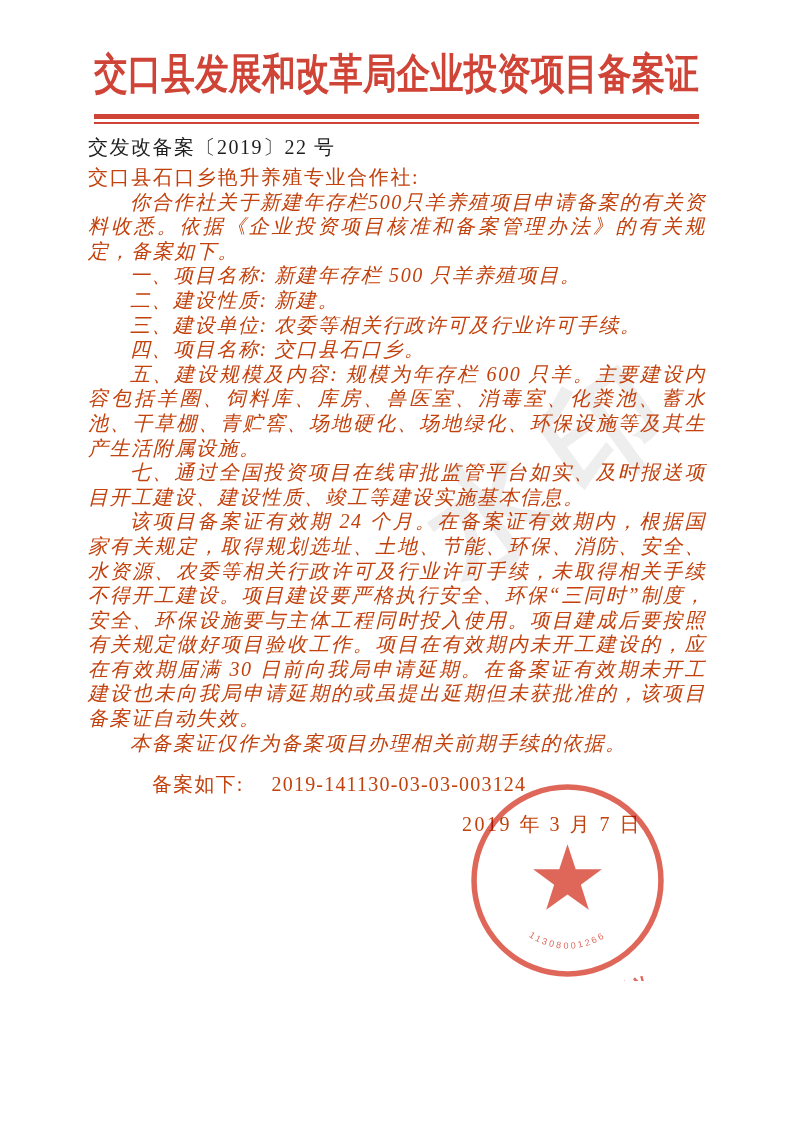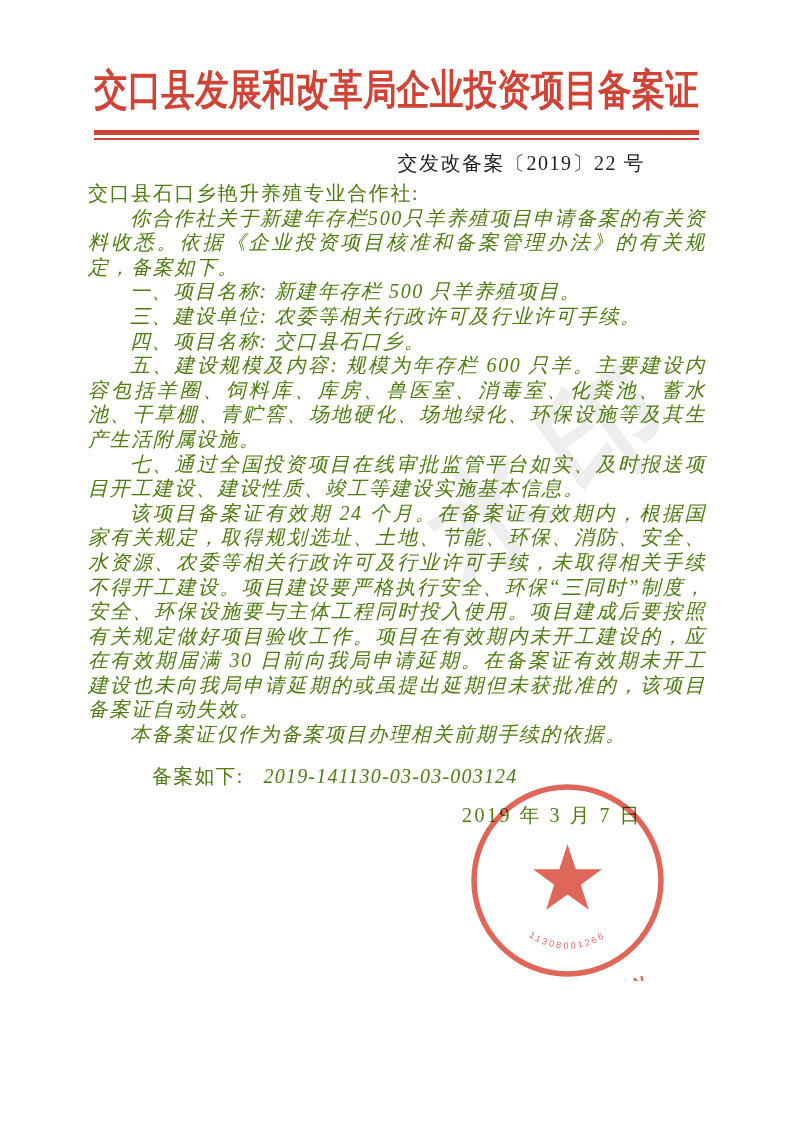--- a/index.html
+++ b/index.html
@@ -14,21 +14,21 @@
     margin: 0 auto;
     background: #ffffff;
     overflow: hidden;
     font-family: "Liberation Serif", "DejaVu Serif", serif;
     color: #262626;
   }
   
   .header {
     position: relative;
     z-index: 1;
-    padding-top: 64px;
+    padding-top: 48px;
   }
   .title {
     margin: 0;
     text-align: center;
     font-size: 42px;
     line-height: 52px;
     font-weight: bold;
     color: #cf4437;
     letter-spacing: 0px;
     transform: scaleX(0.80);
@@ -43,45 +43,45 @@
     background: #cf4437;
   }
   .rule-thin {
     margin-top: 3px;
     height: 2px;
     background: #cf4437;
   }
   .docnum {
     margin-top: 10px;
     padding: 0 148px 0 88px;
-    text-align: right;
+    text-align: left;
     font-size: 20px;
     letter-spacing: 1.5px;
     color: #1e1e1e;
   }
   
   .body {
     position: relative;
     z-index: 1;
     margin-top: 4px;
     padding: 0 87px 0 88px;
     font-size: 20px;
     line-height: 24.6px;
     letter-spacing: 1.6px;
     text-align: justify;
-    color: #4d7c0f;
+    color: #c2410c;
   }
   .body p { margin: 0; }
   .para { text-indent: 2.1em; font-style: italic; }
   .code-line {
     margin-top: 17px !important;
     padding-left: 64px;
     letter-spacing: 1.2px;
   }
-  .code-line .code-value { margin-left: 20px; font-style: italic; }
+  .code-line .code-value { margin-left: 28px; }
   .date-line {
     margin-top: 15px !important;
     padding-left: 374px;
     letter-spacing: 2.5px;
   }
   
   .watermark {
     position: absolute;
     z-index: 0;
     left: 440px;
@@ -120,20 +120,21 @@
       <div class="rule-thick"></div>
       <div class="rule-thin"></div>
     </div>
     <div class="docnum">交发改备案〔2019〕22 号</div>
   </div>
 
   <div class="body">
     <p class="salutation">交口县石口乡艳升养殖专业合作社:</p>
     <p class="para">你合作社关于新建年存栏500只羊养殖项目申请备案的有关资料收悉。依据《企业投资项目核准和备案管理办法》的有关规定，备案如下。</p>
     <p class="para">一、项目名称: 新建年存栏 500 只羊养殖项目。</p>
+    <p class="para">二、建设性质: 新建。</p>
     <p class="para">三、建设单位: 农委等相关行政许可及行业许可手续。</p>
     <p class="para">四、项目名称: 交口县石口乡。</p>
     <p class="para">五、建设规模及内容: 规模为年存栏 600 只羊。主要建设内容包括羊圈、饲料库、库房、兽医室、消毒室、化粪池、蓄水池、干草棚、青贮窖、场地硬化、场地绿化、环保设施等及其生产生活附属设施。</p>
     <p class="para">七、通过全国投资项目在线审批监管平台如实、及时报送项目开工建设、建设性质、竣工等建设实施基本信息。</p>
     <p class="para">该项目备案证有效期 24 个月。在备案证有效期内，根据国家有关规定，取得规划选址、土地、节能、环保、消防、安全、水资源、农委等相关行政许可及行业许可手续，未取得相关手续不得开工建设。项目建设要严格执行安全、环保“三同时”制度，安全、环保设施要与主体工程同时投入使用。项目建成后要按照有关规定做好项目验收工作。项目在有效期内未开工建设的，应在有效期届满 30 日前向我局申请延期。在备案证有效期未开工建设也未向我局申请延期的或虽提出延期但未获批准的，该项目备案证自动失效。</p>
     <p class="para">本备案证仅作为备案项目办理相关前期手续的依据。</p>
     <p class="code-line">
       <span>备案如下:</span><span class="code-value">2019-141130-03-03-003124</span>
     </p>
     <p class="date-line">2019 年 3 月 7 日</p>

